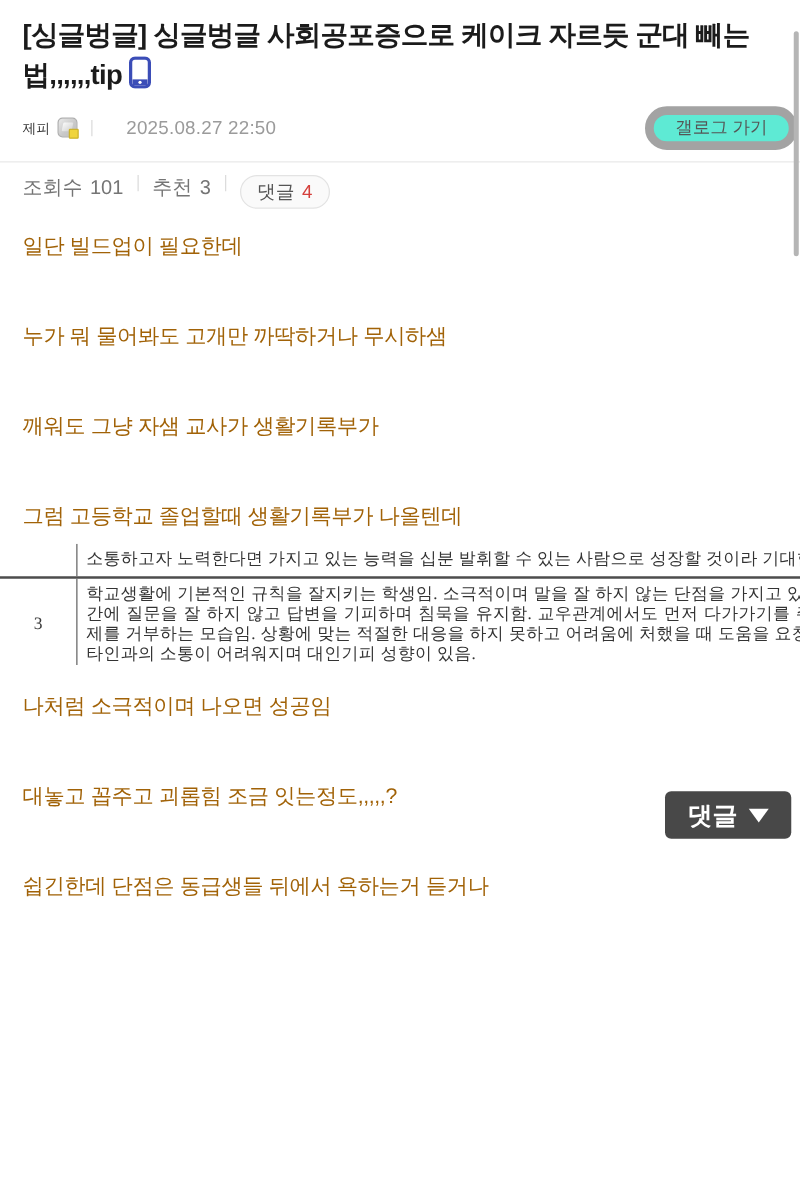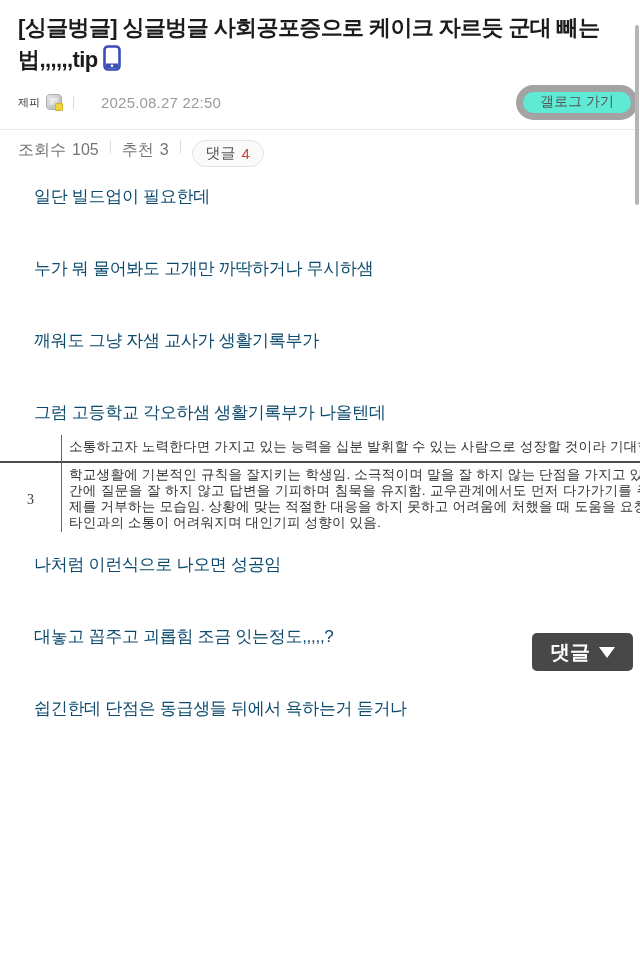--- a/index.html
+++ b/index.html
@@ -99,24 +99,23 @@
     color: #555;
     cursor: pointer;
   }
   .comments-pill .count { color: #d5403c; }
 
   
   .article-top { margin-top: 17px; }
   .article p {
     font-size: 17px;
     line-height: 25px;
-    color: #0c4a6e;
+    color: #a16207;
     letter-spacing: -0.3px;
     margin-bottom: 47px;
-    margin-left: 16px;
   }
   .article p:last-child { margin-bottom: 0; }
 
   
   .record-wrap {
     margin-top: 10px;
     height: 97px;
     overflow: hidden;
   }
   .record {
@@ -209,57 +208,57 @@
     <span class="post-date">2025.08.27 22:50</span>
     <button class="gallog-btn">갤로그 가기</button>
   </div>
 </div>
 
 <div class="header-divider"></div>
 
 <div class="stats-row pad">
   <span class="stat-pair">
       <span>조회수</span>
-      <span>105</span>
+      <span>101</span>
     </span>
   <span class="vsep"></span>
   <span class="stat-pair">
       <span>추천</span>
       <span>3</span>
     </span>
   <span class="vsep"></span>
   <span class="comments-pill">
       <span>댓글</span>
       <span class="count">4</span>
     </span>
 </div>
 
 <div class="article">
   <div class="article-top pad">
     <p>일단 빌드업이 필요한데</p>
     <p>누가 뭐 물어봐도 고개만 까딱하거나 무시하샘</p>
     <p>깨워도 그냥 자샘 교사가 생활기록부가</p>
-    <p>그럼 고등학교 각오하샘 생활기록부가 나올텐데</p>
+    <p>그럼 고등학교 졸업할때 생활기록부가 나올텐데</p>
   </div>
 
   <div class="record-wrap">
     <div class="record">
       <div class="row row1">
         <div class="gutter"></div>
         <div class="txt">소통하고자 노력한다면 가지고 있는 능력을 십분 발휘할 수 있는 사람으로 성장할 것이라 기대함.</div>
       </div>
       <div class="row row2">
         <div class="gutter">3</div>
         <div class="txt">학교생활에 기본적인 규칙을 잘지키는 학생임. 소극적이며 말을 잘 하지 않는 단점을 가지고 있음. 수업 시간에 질문을 잘 하지 않고 답변을 기피하며 침묵을 유지함. 교우관계에서도 먼저 다가가기를 주저하고 교제를 거부하는 모습임. 상황에 맞는 적절한 대응을 하지 못하고 어려움에 처했을 때 도움을 요청하지 않음. 타인과의 소통이 어려워지며 대인기피 성향이 있음.</div>
       </div>
     </div>
   </div>
 
   <div class="article-bottom pad">
-    <p>나처럼 이런식으로 나오면 성공임</p>
+    <p>나처럼 소극적이며 나오면 성공임</p>
     <p>대놓고 꼽주고 괴롭힘 조금 잇는정도,,,,,?</p>
     <p>쉽긴한데 단점은 동급생들 뒤에서 욕하는거 듣거나</p>
   </div>
 </div>
 
 <button class="float-comments">
   <span>댓글</span>
   <span class="tri-down"></span>
 </button>
 

